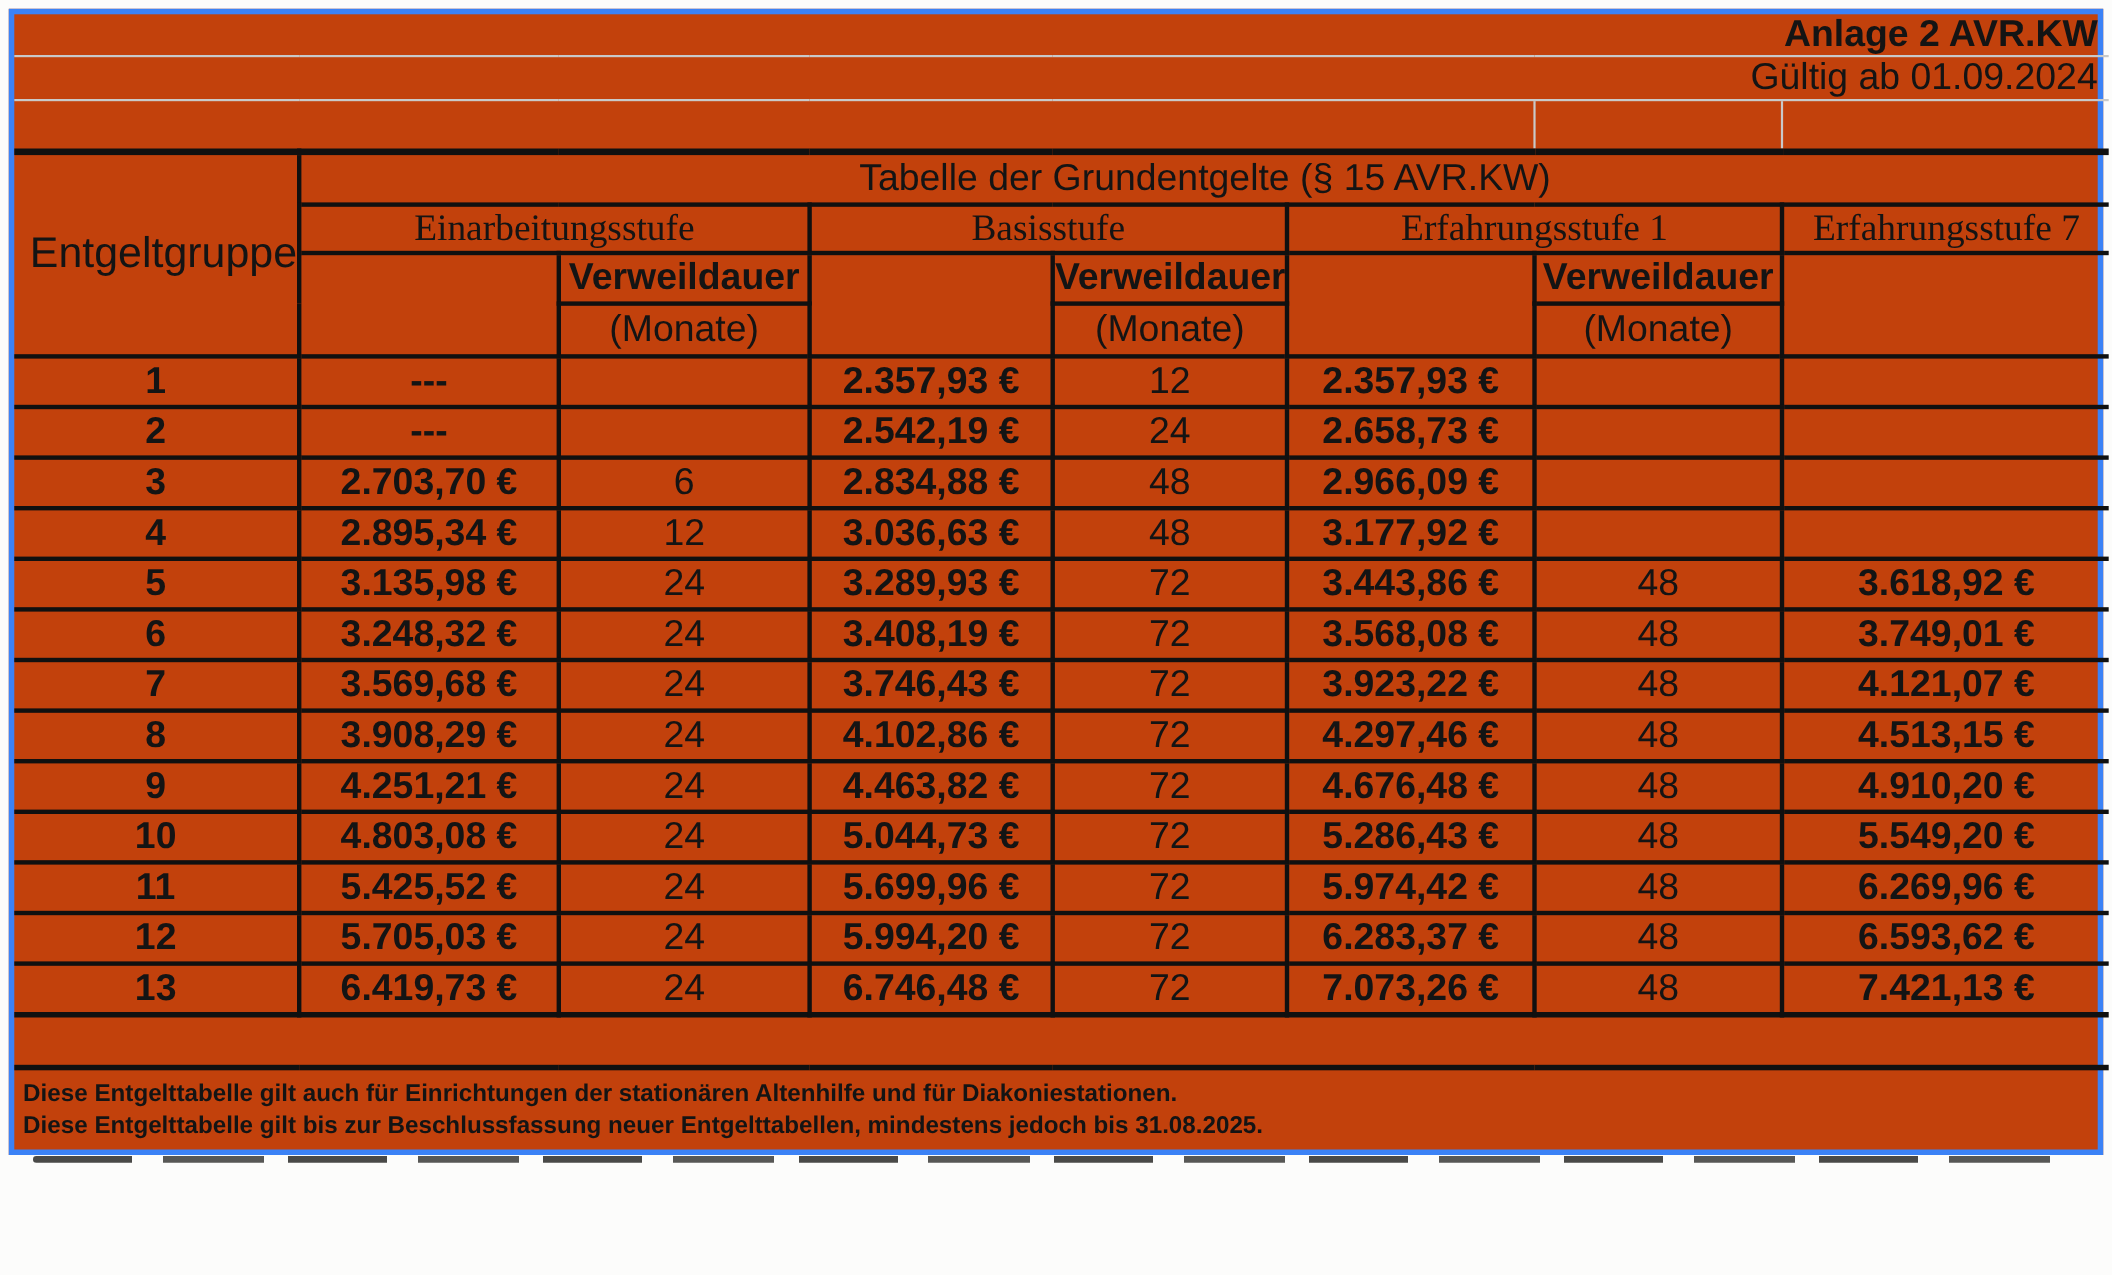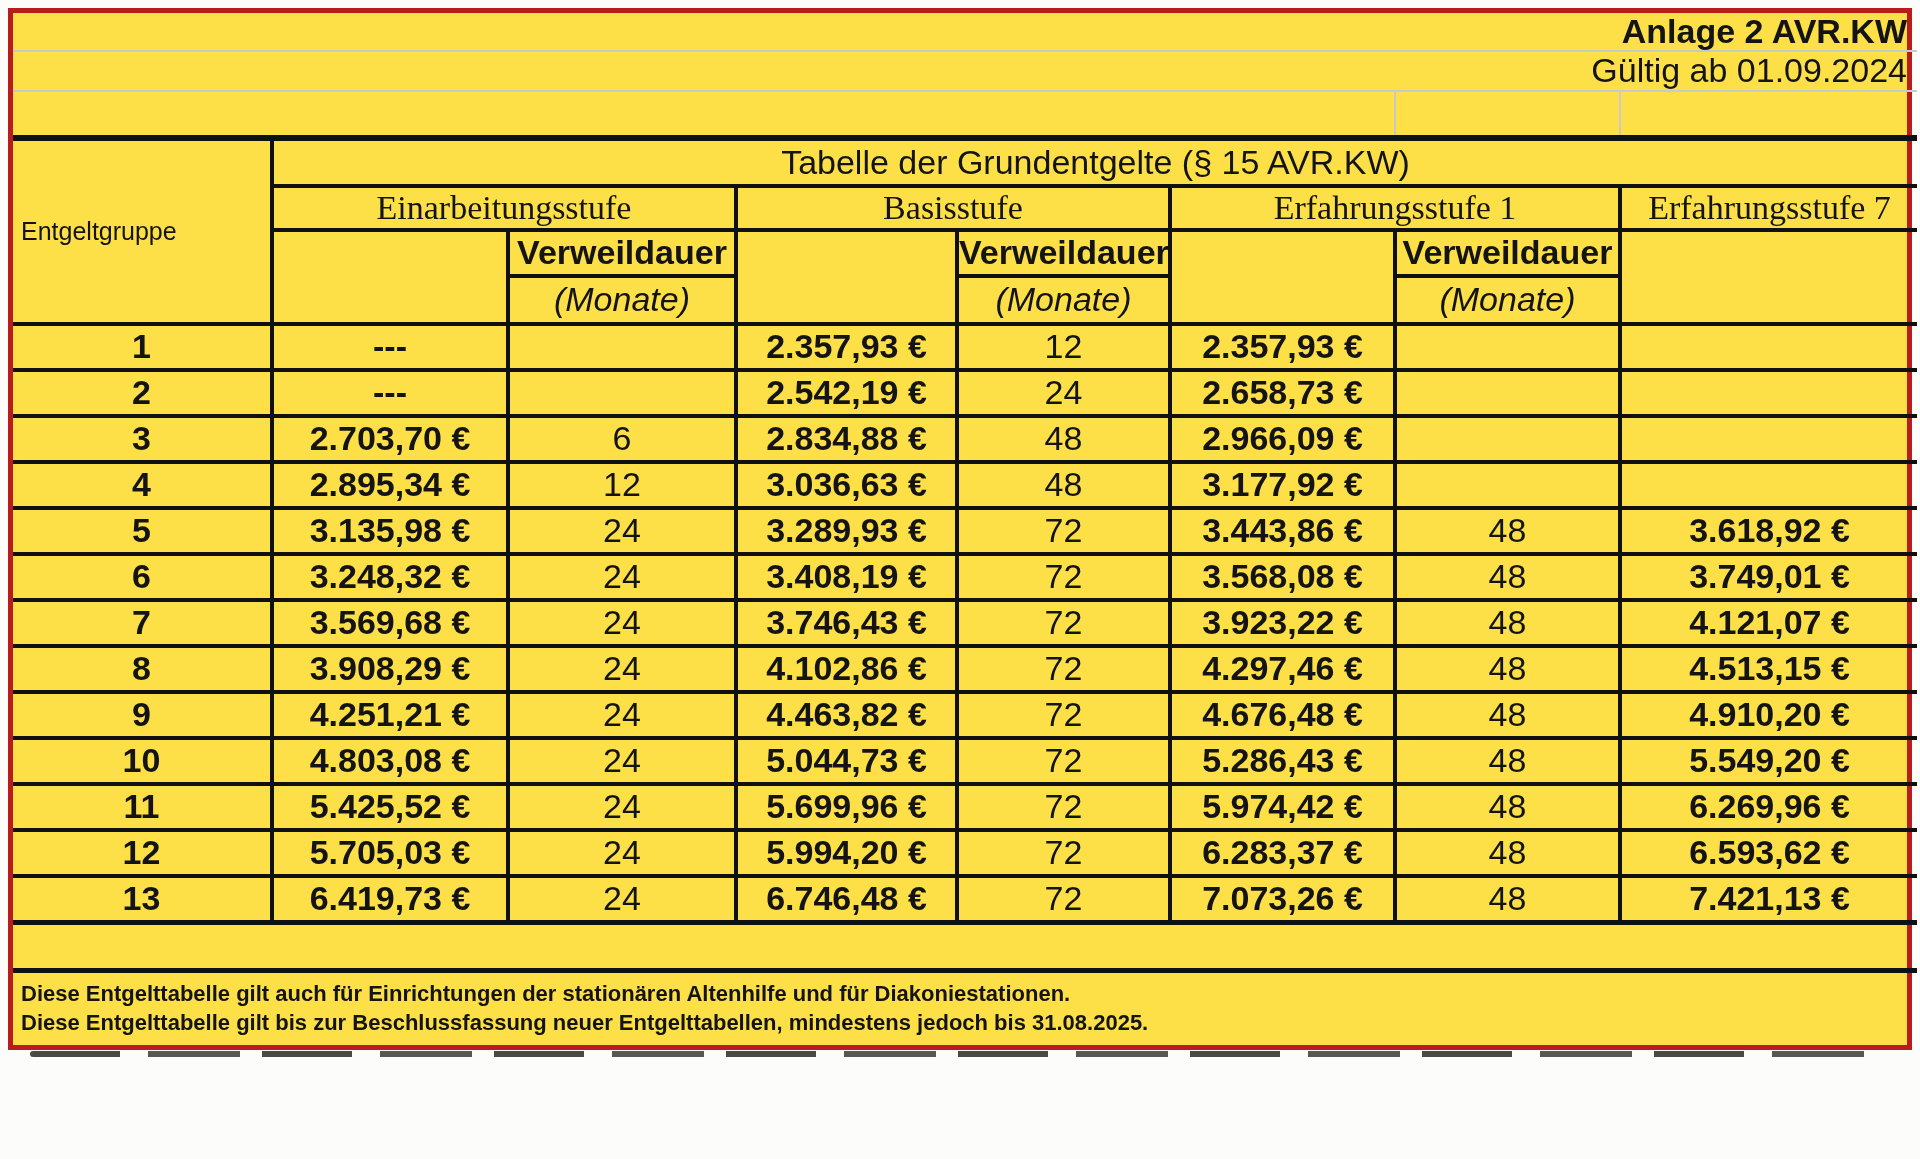--- a/index.html
+++ b/index.html
@@ -11,22 +11,22 @@
     color: #141414;
     overflow: hidden;
     background: #fcfcfb;
   }
   .page {
     position: relative;
     width: 1920px; height: 1159px;
     padding: 8px 8px 0 8px;
   }
   .frame {
-    border: 5px solid #b91c1c;
-    background: #fde047;
+    border: 5px solid #3b82f6;
+    background: #c2410c;
   }
   table {
     width: 100%;
     border-collapse: collapse;
     table-layout: fixed;
   }
   td {
     overflow: hidden;
     white-space: nowrap;
     text-align: center;
@@ -55,28 +55,28 @@
   tr.rowC td.gline { border-left: 2px solid #c9c9c9; }
   
   .main td { border: 4px solid #101010; }
   tr.titleRow td {
     height: 48px;
     font-weight: normal;
     border-top: 6px solid #101010;
   }
   td.entgelt {
     font-weight: bold;
-    font-size: 25px;
-    text-align: left;
+    font-size: 39px;
+    text-align: right;
     padding-left: 8px;
     border-left: none !important;
   }
   tr.groupRow td { height: 44px; font-family: Liberation Serif, serif; }
   tr.sub1 td { height: 46px; font-weight: bold; }
-  tr.sub2 td { height: 48px; font-style: italic; }
+  tr.sub2 td { height: 48px; }
   
   tr.dataRow td { height: 46px; }
   td.grp   { font-weight: bold; }
   td.money { font-weight: bold; }
   td.num   { font-weight: normal; }
   td.first-col { border-left: none !important; }
   td.last-col  { border-right: none !important; }
   
   tr.emptyRow td {
     height: 48px;

